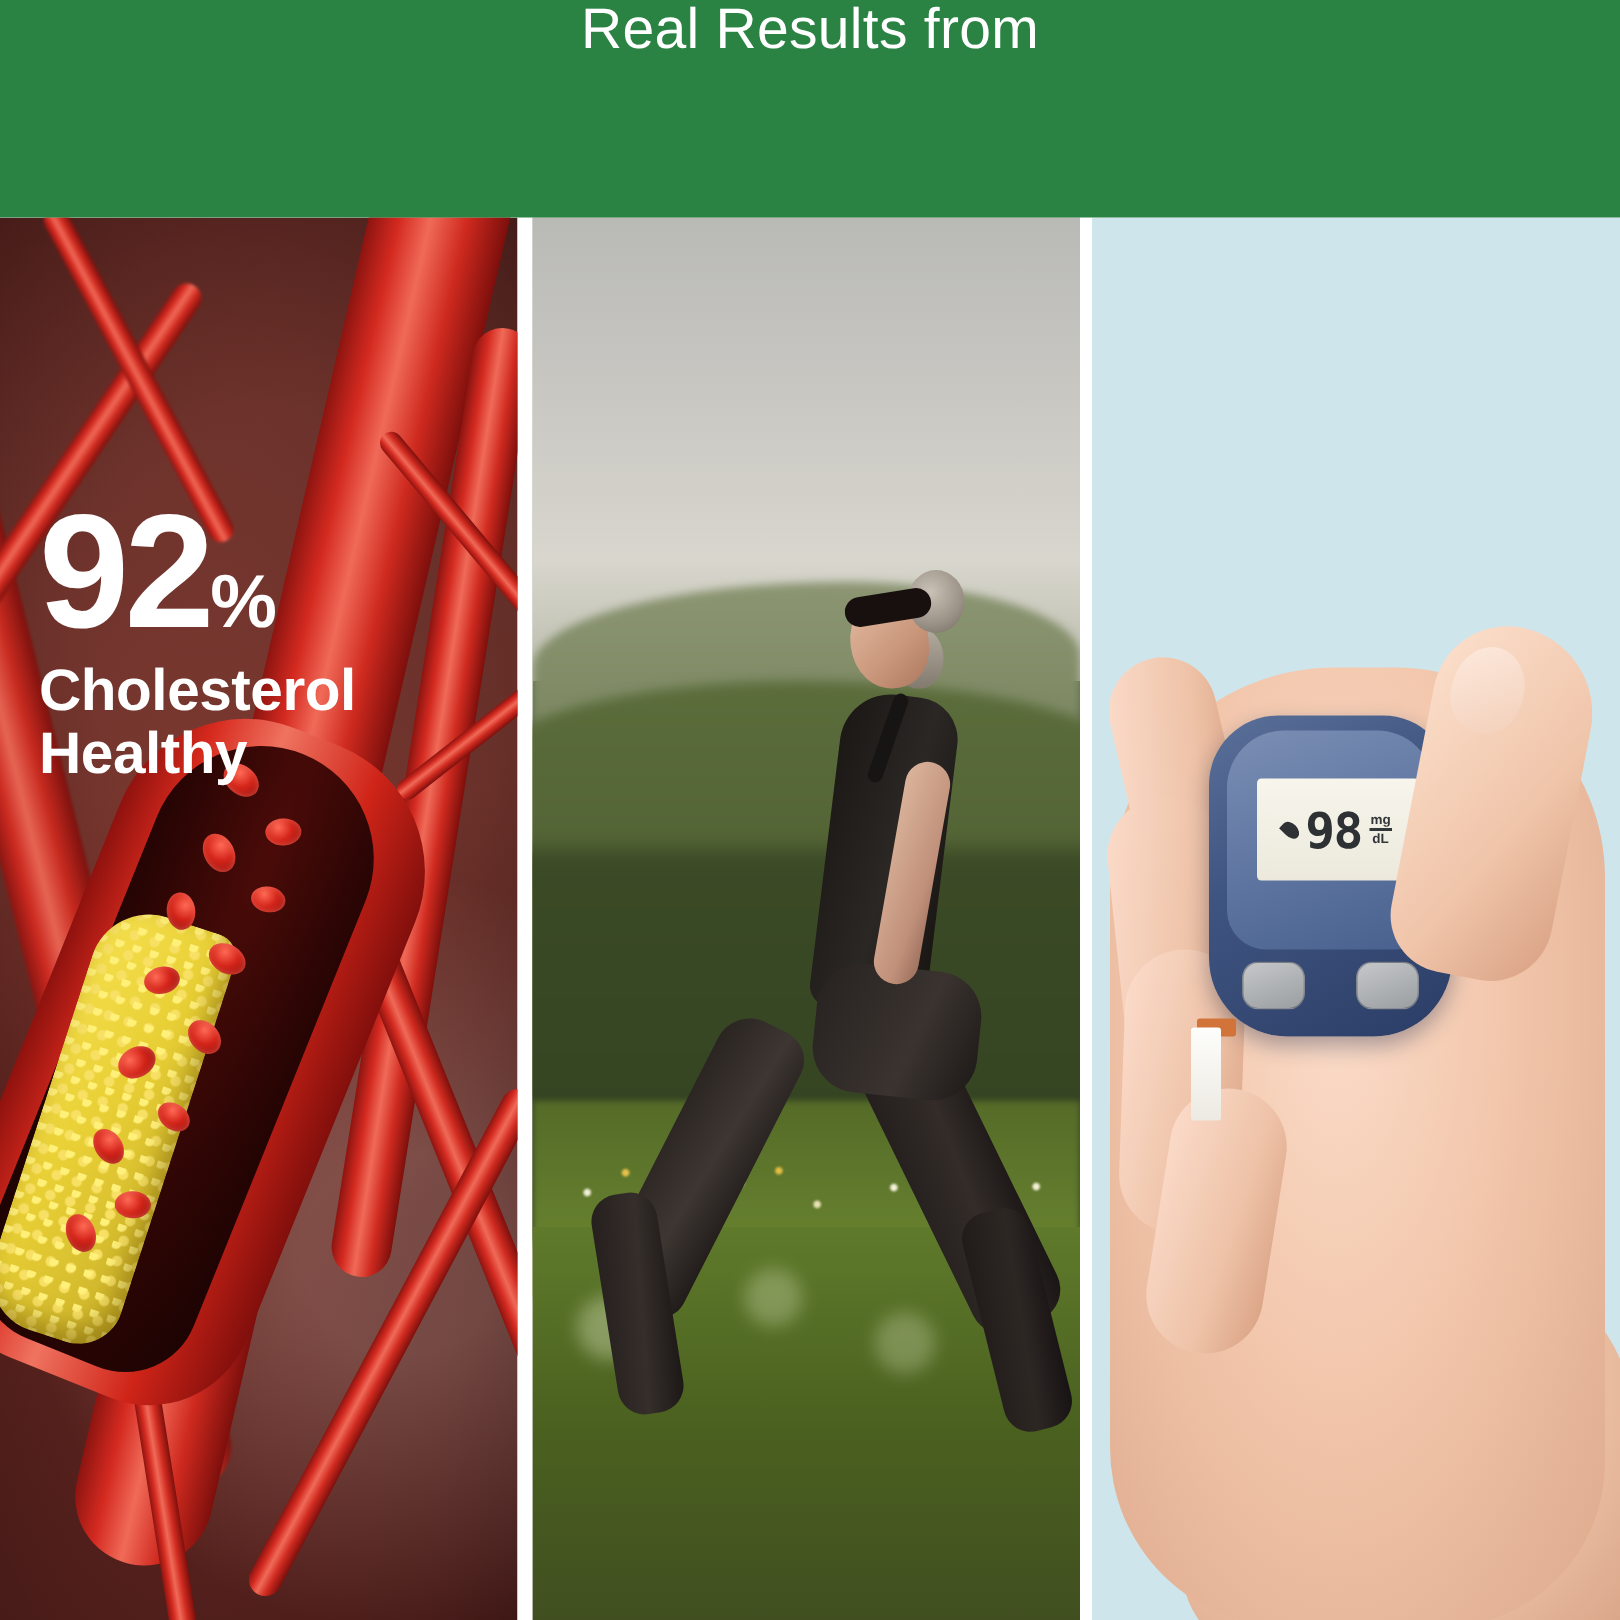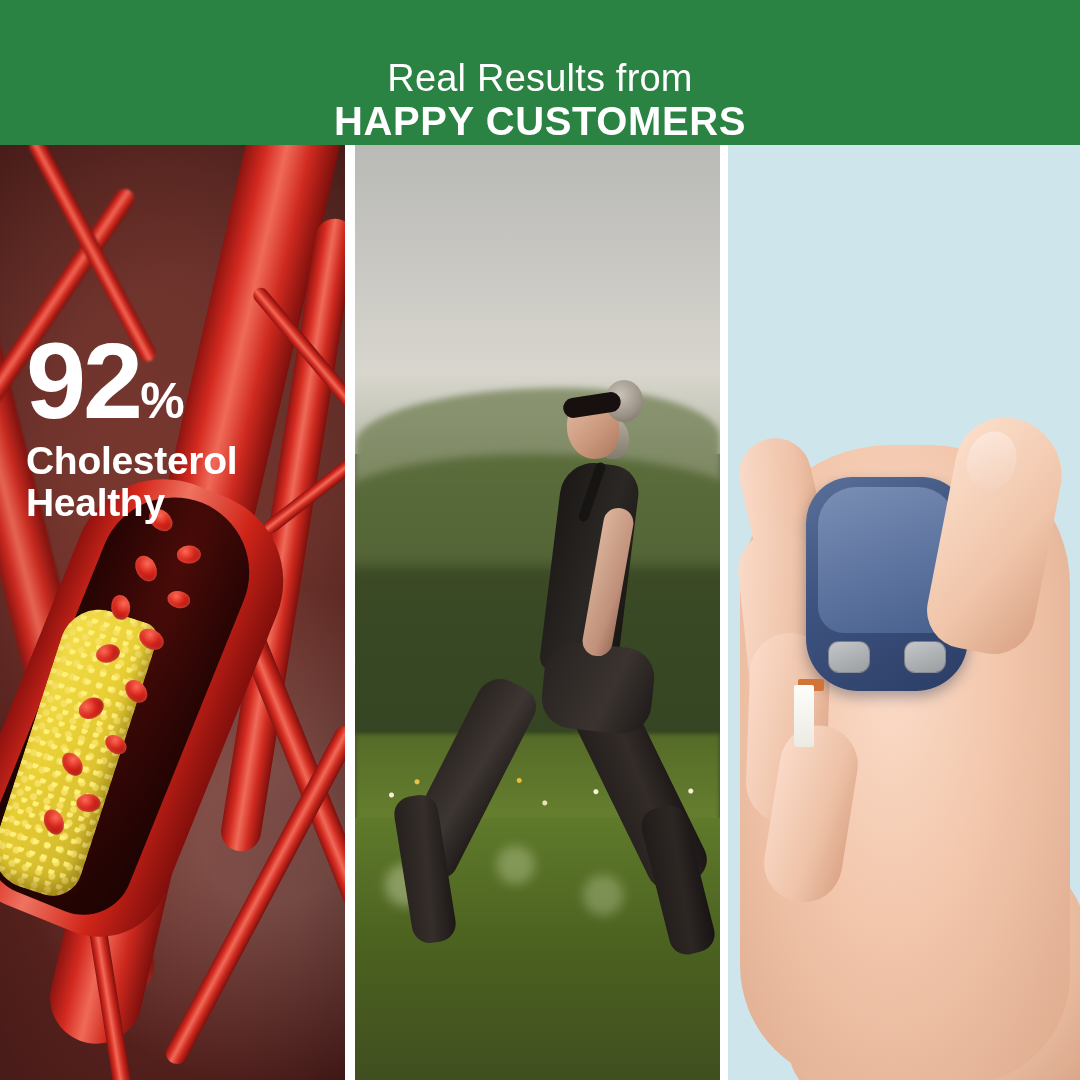--- a/index.html
+++ b/index.html
@@ -9,21 +9,21 @@
     background:#ffffff;
     overflow:hidden;
   }
   .poster { position:relative; width:1080px; height:1080px; background:#fff; }
 
   
   .header {
     position:absolute; left:0; top:0; width:1080px; height:145px;
     background:#2a8243;
     display:flex; flex-direction:column;
-    align-items:center; justify-content:flex-end;
+    align-items:center; justify-content:space-between;
     z-index:30;
   }
   .header-line1 {
     color:#ffffff; font-size:38px; font-weight:400;
     letter-spacing:.2px; line-height:1.06;
   }
   .header-line2 {
     color:#ffffff; font-size:40px; font-weight:700;
     letter-spacing:.6px; line-height:1.18; text-transform:uppercase;
   }
@@ -300,21 +300,20 @@
   .stat-left .stat-pct  { font-size:50px; color:#ffffff; }
   .stat-left .stat-label{ font-size:39px; color:#ffffff; line-height:1.07; margin-top:10px; }
 </style>
 </head>
 <body>
 
 <div class="poster">
 
   <div class="header">
     <div class="header-line1">Real Results from</div>
-    <div class="header-line2">HAPPY CUSTOMERS</div>
   </div>
 
   <div class="panels">
 
     <div class="panel p-left">
       <div class="vessel-bg">
         <div class="vn soft v2"></div>
         <div class="vn soft v5"></div>
         <div class="vn soft v6"></div>
         <div class="vn v1"></div>
@@ -392,20 +391,29 @@
         <div class="lower-hand"></div>
         <div class="lower-finger"></div>
         <div class="palm"></div>
         <div class="finger f1"></div>
         <div class="finger f2"></div>
         <div class="finger f3"></div>
         <div class="finger f4"></div>
 
         <div class="meter">
           <div class="meter-face"></div>
+          <div class="meter-screen">
+            <div class="drop"></div>
+            <div class="reading">98</div>
+            <div class="units">
+              <span>mg</span>
+              <div class="bar"></div>
+              <span>dL</span>
+            </div>
+          </div>
           <div class="btn-l"></div>
           <div class="btn-r"></div>
         </div>
         <div class="strip-tip"></div>
         <div class="strip"></div>
         <div class="thumb"></div>
         <div class="nail"></div>
       </div>
 
     </div>

